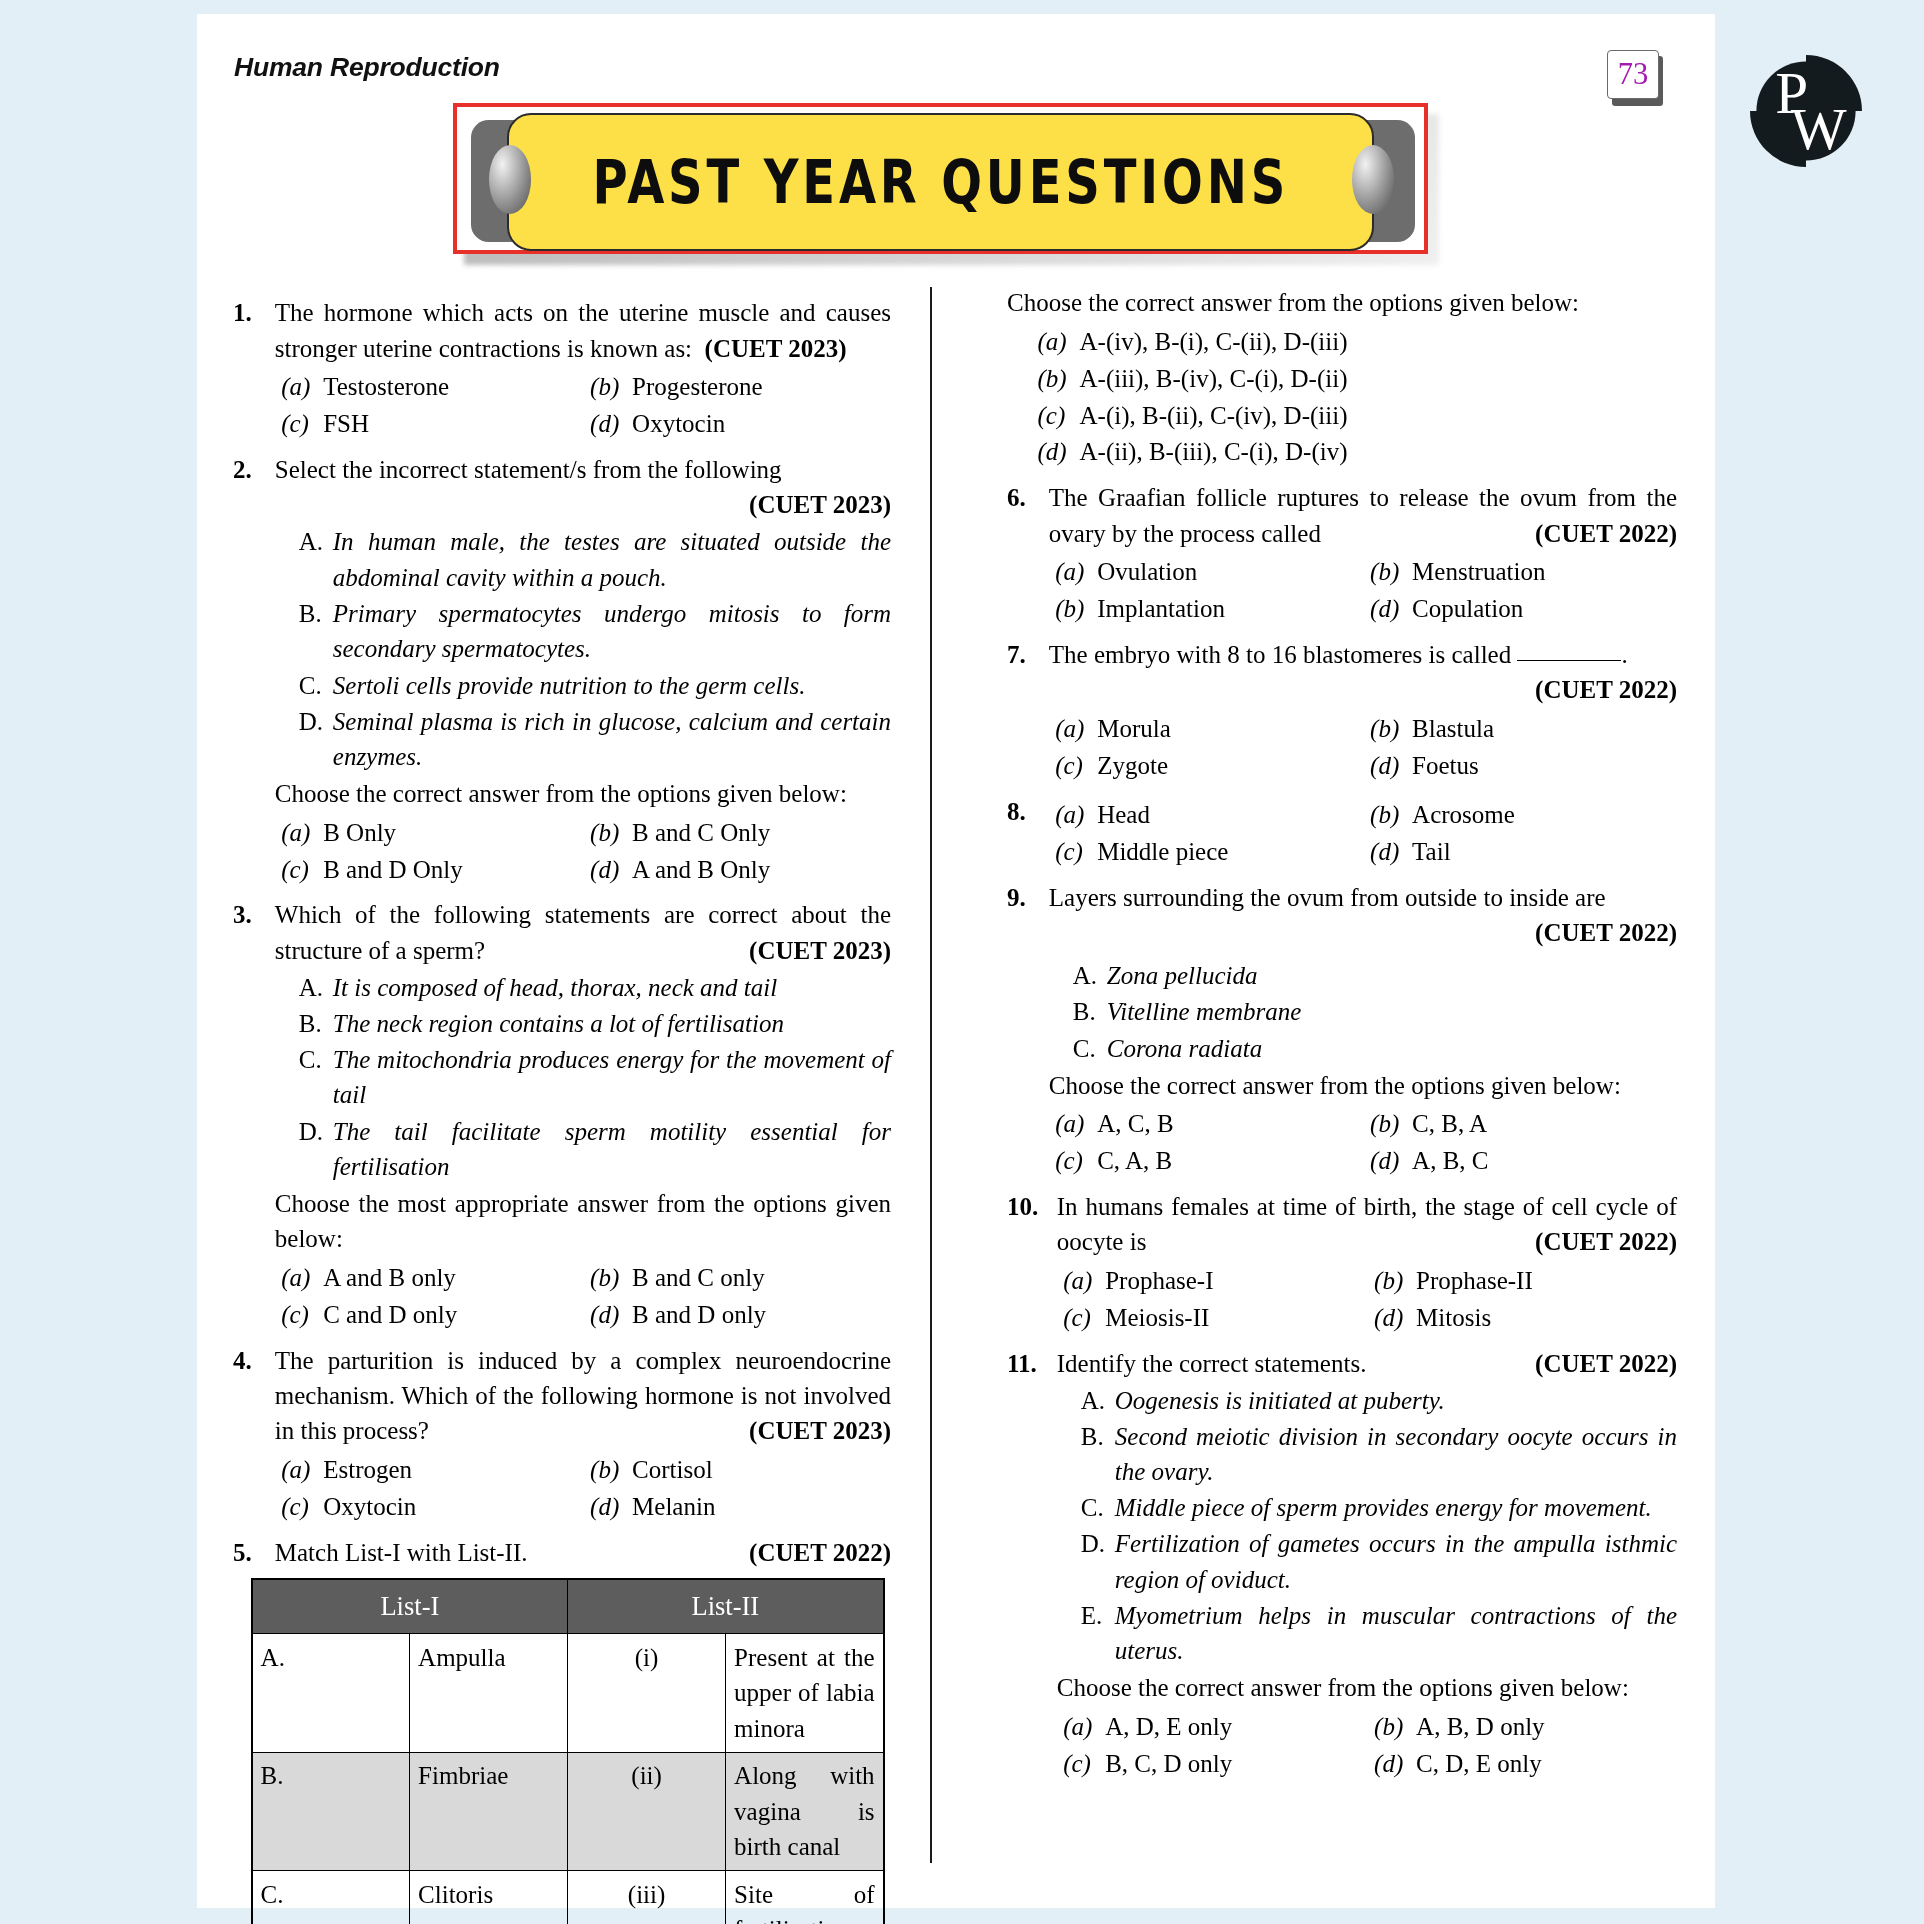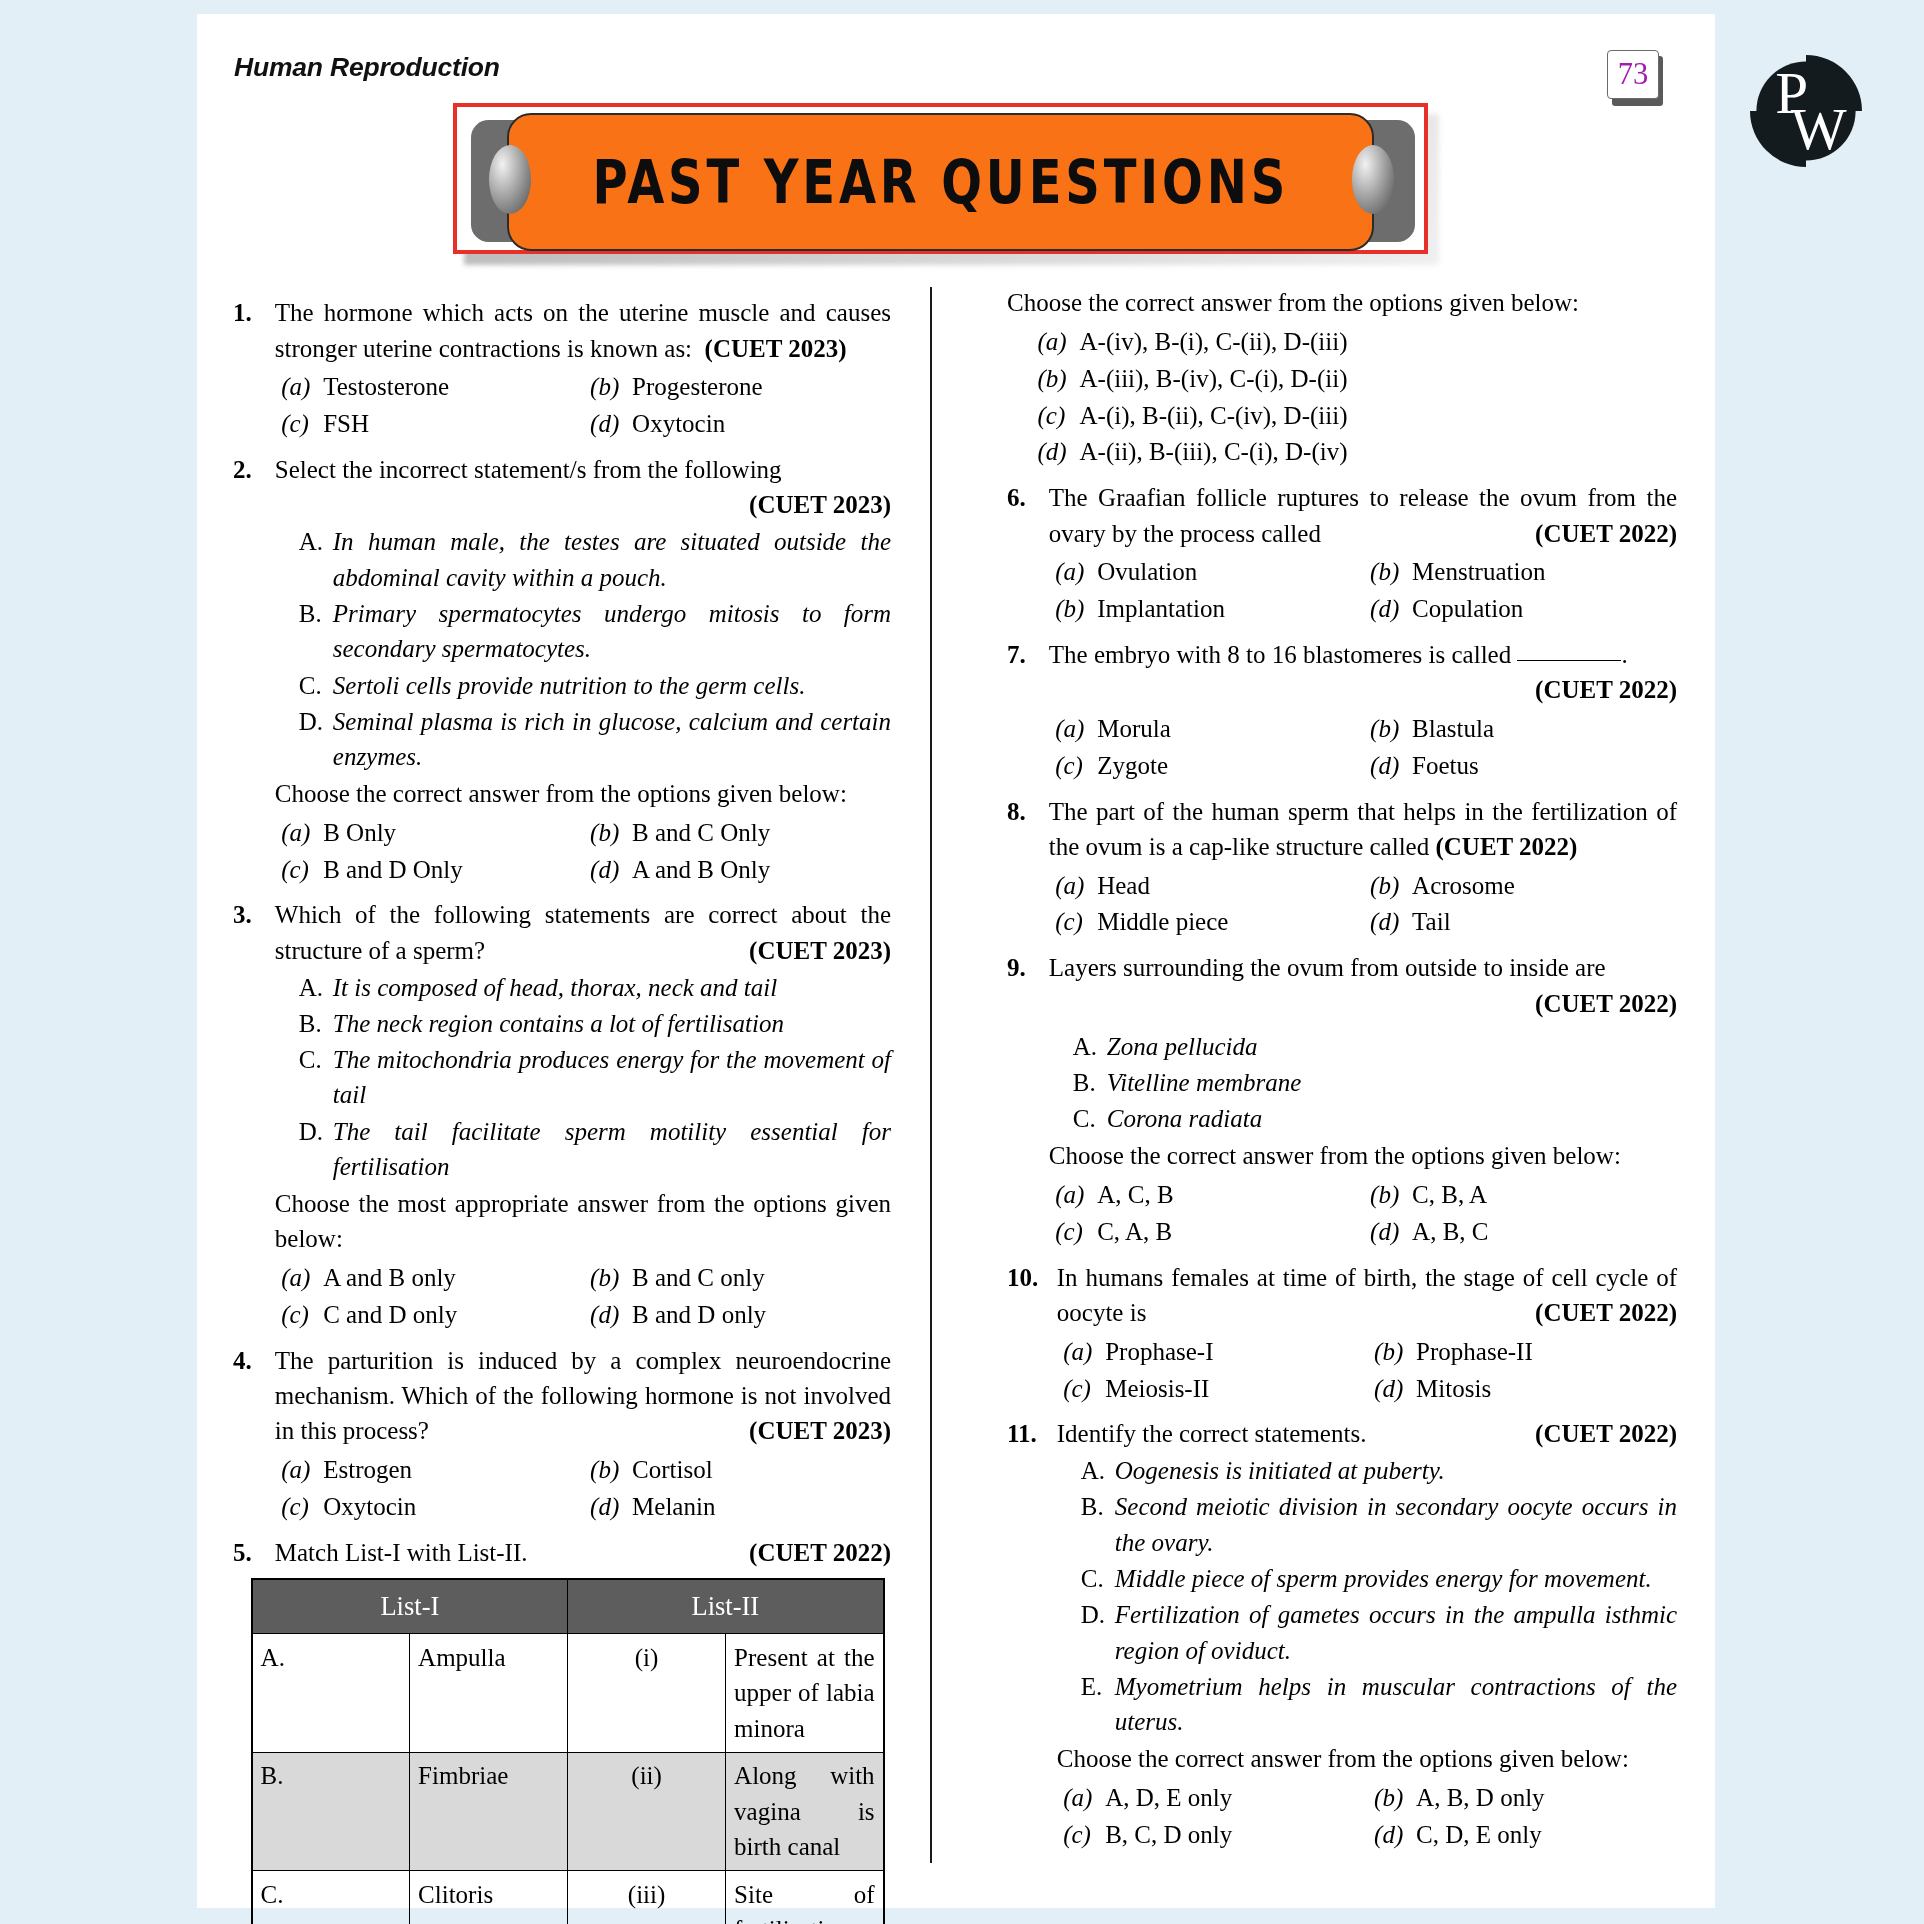--- a/index.html
+++ b/index.html
@@ -106,21 +106,21 @@
     position: absolute;
     left: 14.4px; top: 13px;
     width: 944px; height: 122px;
     background: #6d6d6d;
     border-radius: 17.6px;
   }
   #banner-inner {
     position: absolute;
     left: 50px; top: 6.4px;
     width: 867px; height: 138px;
-    background: #f97316;
+    background: #fde047;
     border: 2.4px solid #2b2b2b;
     border-radius: 24px;
     box-sizing: border-box;
     display: flex;
     align-items: center;
     justify-content: center;
   }
   #banner-title {
     font-family: "DejaVu Sans", sans-serif;
     font-weight: bold;
@@ -566,21 +566,20 @@
               <span class="opt-lbl">(d)</span>
               <span class="opt-txt">Foetus</span>
             </div>
         </div>
       </div>
     </div>
 
     <div class="q">
       <div class="q-num">8.</div>
       <div class="q-body">
-        <div class="q-text"><span>The part of the human sperm that helps in the fertilization of the ovum is a cap-like structure called</span> <span class="year">(CUET 2022)</span></div>
         <div class="opts">
           <div class="opt">
               <span class="opt-lbl">(a)</span>
               <span class="opt-txt">Head</span>
             </div>
           <div class="opt">
               <span class="opt-lbl">(b)</span>
               <span class="opt-txt">Acrosome</span>
             </div>
           <div class="opt">

